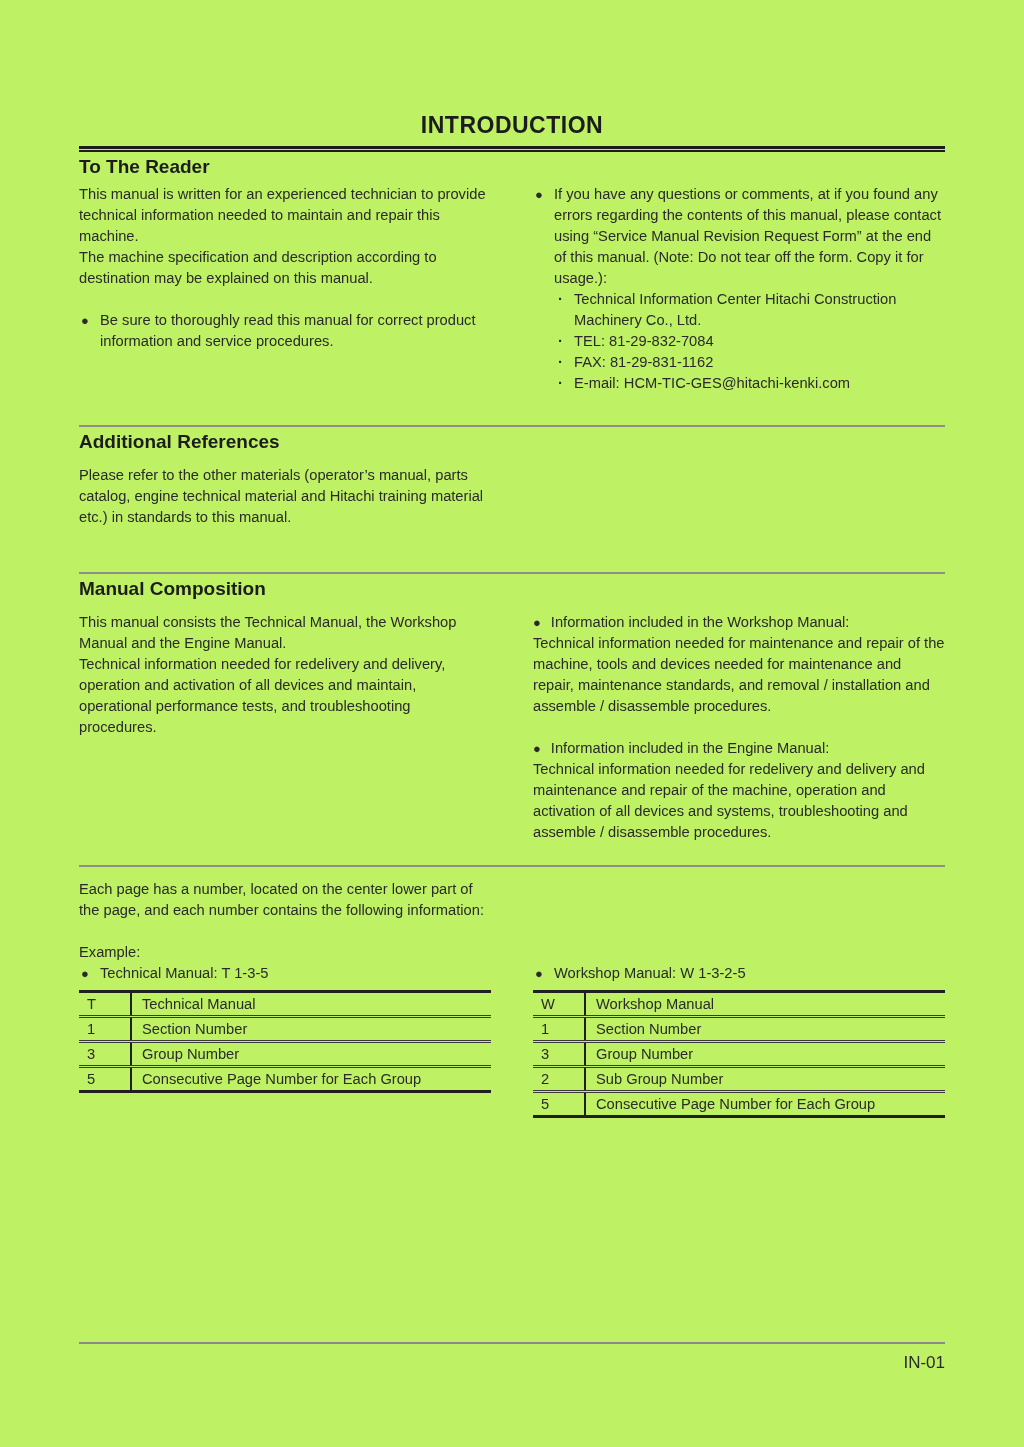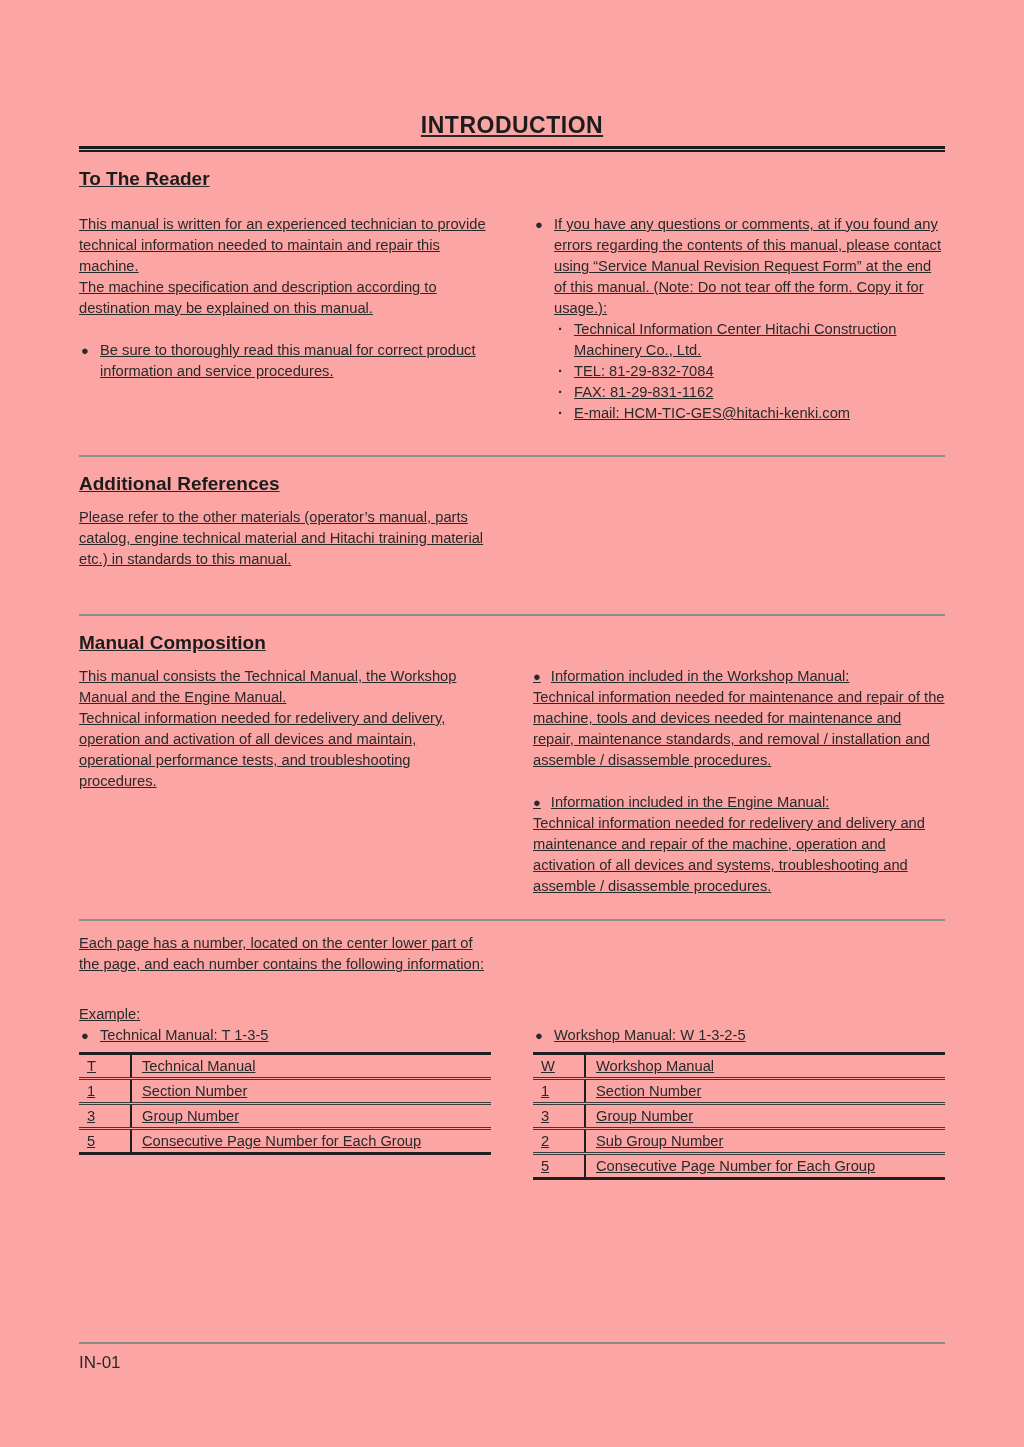--- a/index.html
+++ b/index.html
@@ -6,23 +6,22 @@
   html, body { background: #ffffff; }
   body {
     font-family: "Liberation Sans", "DejaVu Sans", sans-serif;
     color: #2a2a2a;
   }
   .page {
     position: relative;
     width: 1024px;
     height: 1447px;
     margin: 0 auto;
-    background: #fca5a5;
+    background: #bef264;
     overflow: hidden;
-    text-decoration: underline;
   }
   .content { padding: 0 79px; }
 
   
   .doc-title {
     padding-top: 112px;
     text-align: center;
     font-size: 23px;
     font-weight: bold;
     color: #1c1c1c;
@@ -33,21 +32,21 @@
     height: 6px;
     border-top: 3px solid #1c1c1c;
     border-bottom: 2px solid #1c1c1c;
   }
 
   
   .section-heading {
     font-size: 19px;
     font-weight: bold;
     color: #1c1c1c;
-    margin-top: 16px;
+    margin-top: 4px;
   }
   .divider {
     border: none;
     border-top: 2px solid #8e8e8e;
     margin: 0;
   }
 
   
   .body-text { font-size: 14.7px; line-height: 21px; }
   .cols { display: flex; gap: 42px; margin-top: 12px; }
@@ -70,21 +69,21 @@
 
   
   .sub-list { margin-left: 3px; }
   .sub-item { position: relative; padding-left: 17px; }
   .sub-item > .sdot {
     position: absolute; left: 1px; top: -1px;
     font-weight: bold; font-size: 15px; line-height: 21px;
   }
 
   
-  .example-label { margin-top: 29px; }
+  .example-label { margin-top: 21px; }
   .pn-table {
     width: 100%;
     border-collapse: collapse;
     margin-top: 6px;
     border-top: 3px solid #1f1f1f;
     border-bottom: 3px solid #1f1f1f;
   }
   .pn-table td {
     font-size: 14.7px;
     line-height: 18px;
@@ -100,27 +99,27 @@
 
   
   .footer {
     position: absolute;
     left: 79px; right: 79px;
     top: 1342px;
     border-top: 2px solid #8a8a8a;
   }
   .footer .pageno {
     margin-top: 9px;
-    text-align: left;
+    text-align: right;
     font-size: 17px;
     color: #2a2a2a;
   }
 
   
-  .sec1-cols { margin-top: 24px; }
+  .sec1-cols { margin-top: 6px; }
   .div1 { margin-top: 31px; }
   .div2 { margin-top: 44px; }
   .div3 { margin-top: 22px; }
   .sec-body { margin-top: 12px; }
 </style>
 </head>
 <body>
 
 <div class="page">
   <div class="content">

